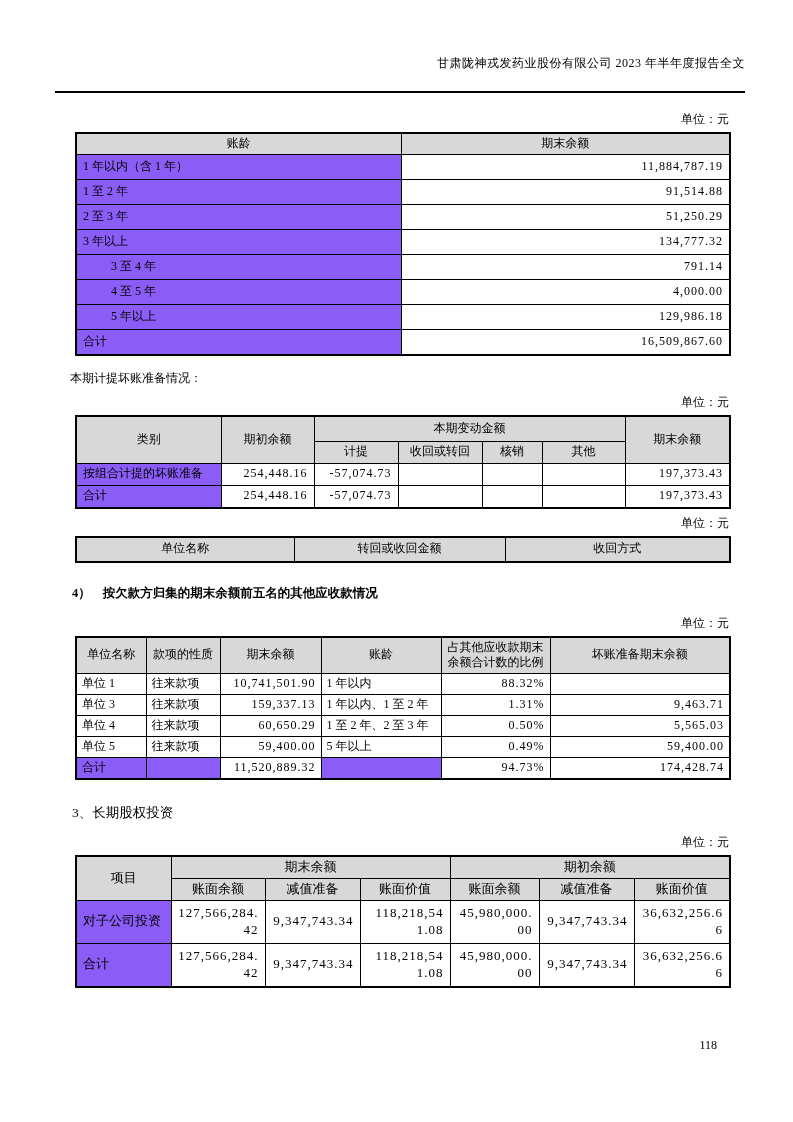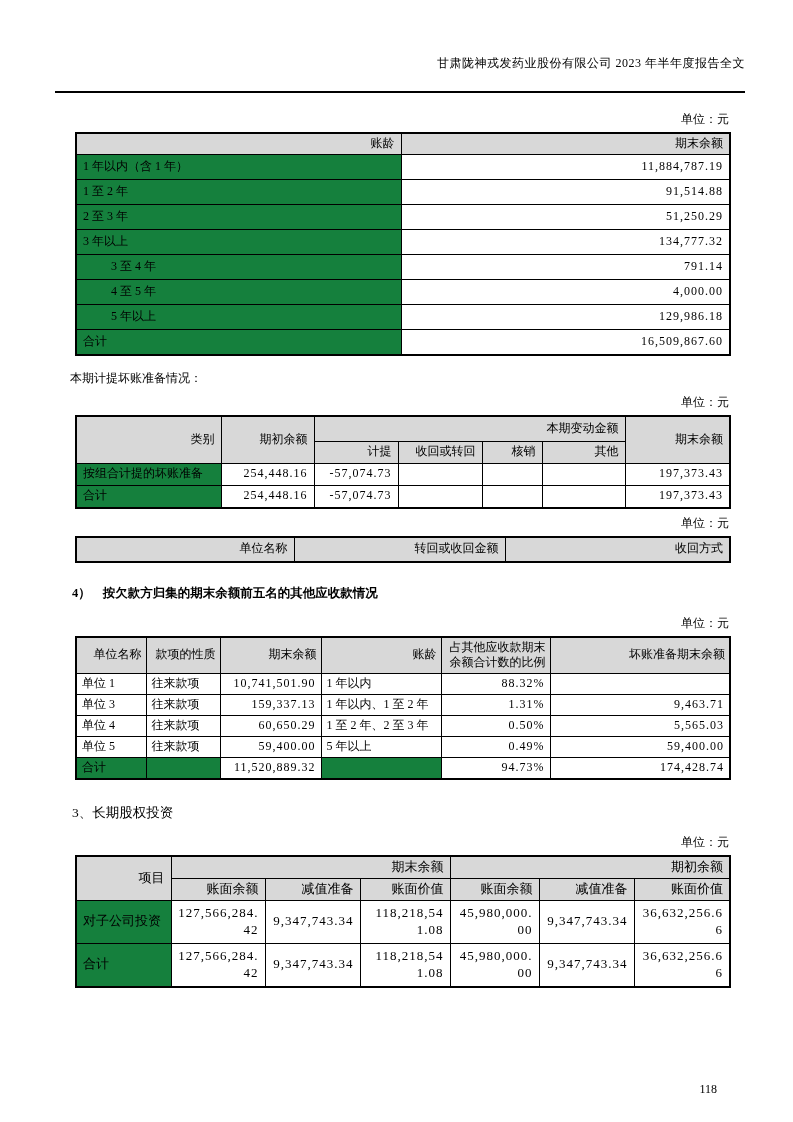--- a/index.html
+++ b/index.html
@@ -29,37 +29,37 @@
   .body-line { font-size:12px; margin:14px 0 0 15px; }
   .body-line.note { margin-top:12px; }
 
   table {
     border-collapse:collapse; table-layout:fixed;
     width:654px; margin-left:20px; font-size:12px;
     border:2px solid #000;
   }
   th,td { border:1px solid #000; padding:2px 6px; line-height:1.3;
           overflow:hidden; vertical-align:middle; }
-  th { background:#d8d8d8; font-weight:normal; text-align:right; }
-  .gray { background:#15803d; }
+  th { background:#d8d8d8; font-weight:normal; text-align:center; }
+  .gray { background:#8b5cf6; }
   .num { text-align:right; letter-spacing:1px; }
 
   .t1 td { height:20px; }
   .t1 .indent { padding-left:34px; }
   .t2 tr.h1 th { height:20px; }
   .t2 tr.h2 th { height:17px; }
   .t2 td { height:17px; }
   .t3 th { height:19px; }
   .t4 td { height:16px; padding:2px 5px; }
   .t4 th { padding:2px 4px; }
   .t5 { font-size:13px; }
   .t5 th { height:17px; }
   .t5 td { word-break:break-all; height:38px; }
 
-  .page-num { position:absolute; top:1082px; right:76px; font-size:12px; }
+  .page-num { position:absolute; top:1038px; right:76px; font-size:12px; }
 </style>
 </head>
 <body>
 
 <div class="content">
 
   <div class="doc-header">甘肃陇神戎发药业股份有限公司 2023 年半年度报告全文</div>
 
   <div class="unit u1">单位：元</div>
 

